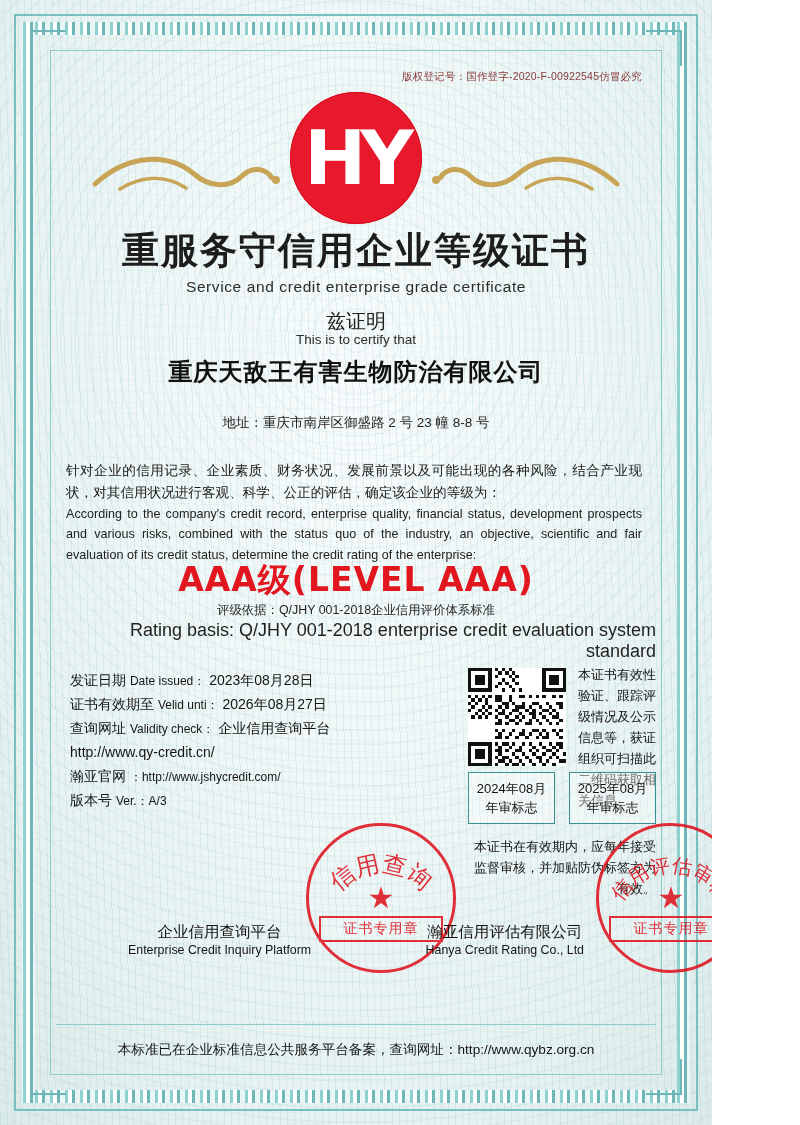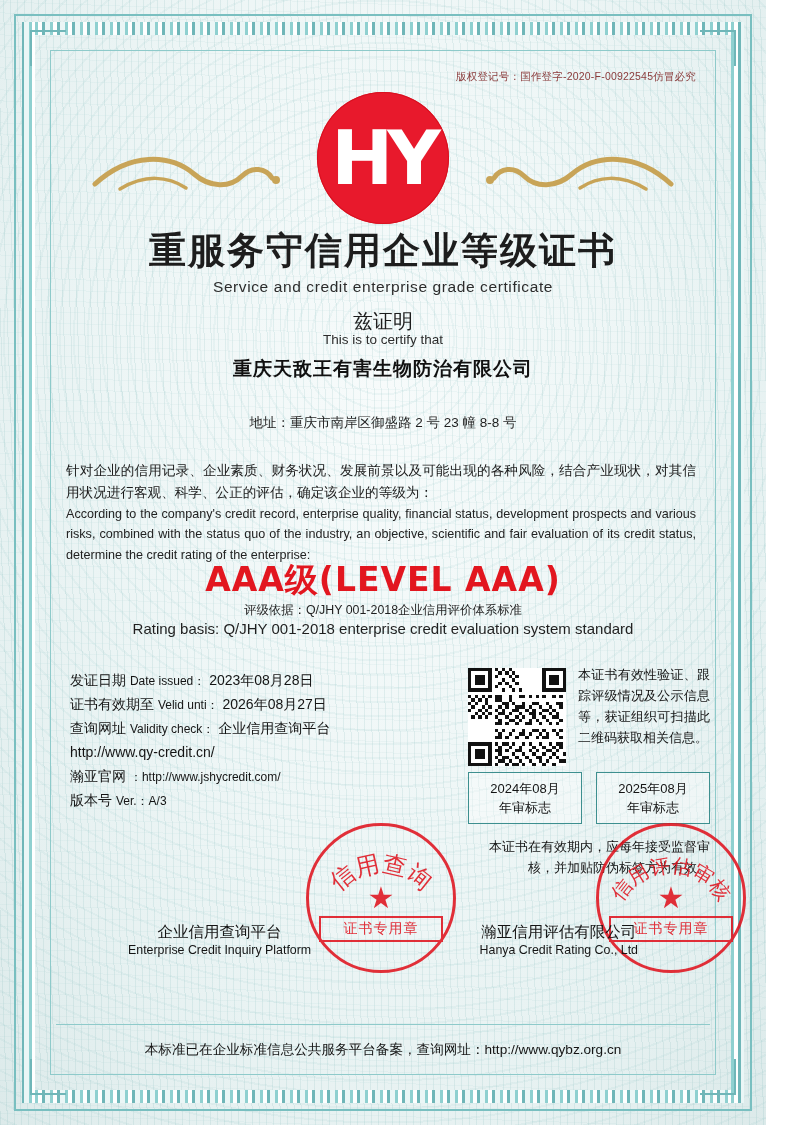--- a/index.html
+++ b/index.html
@@ -8,21 +8,21 @@
     background: #ffffff;
   }
   body {
     width: 800px;
     height: 1125px;
     font-family: "Liberation Sans", sans-serif;
     overflow: hidden;
   }
   .cert {
     position: relative;
-    width: 766px;
+    width: 712px;
     height: 1125px;
     background:
       radial-gradient(ellipse at 50% 35%, #f7fbfb 0%, #eef6f6 45%, #e6f1f1 75%, #dceaea 100%);
     overflow: hidden;
   }
   
   .texture {
     position: absolute;
     inset: 0;
     background-image:
@@ -161,21 +161,21 @@
     top: 276px; left: 0; right: 0;
     text-align: center;
     font-size: 13.5px;
     color: #2c2c2c;
   }
   .company {
     position: absolute;
     top: 300px; left: 0; right: 0;
     text-align: center;
     font-family: Liberation Mono, monospace;
-    font-size: 19px;
+    font-size: 24px;
     font-weight: bold;
     color: #111111;
     letter-spacing: 1px;
   }
   .usci {
     position: absolute;
     top: 337px; left: 0; right: 0;
     text-align: center;
     font-size: 13.5px;
     color: #1f1f1f;
@@ -213,22 +213,22 @@
   .basis-cn {
     position: absolute;
     top: 546px; left: 0; right: 0;
     text-align: center;
     font-size: 12.4px;
     color: #1f1f1f;
   }
   .basis-en {
     position: absolute;
     top: 564px; left: 0; right: 0;
-    text-align: center;
-    font-size: 15px;
+    text-align: right;
+    font-size: 18px;
     color: #1f1f1f;
   }
   
   .details {
     position: absolute;
     top: 612px;
     left: 14px;
     width: 380px;
     font-size: 14px;
     color: #141414;

